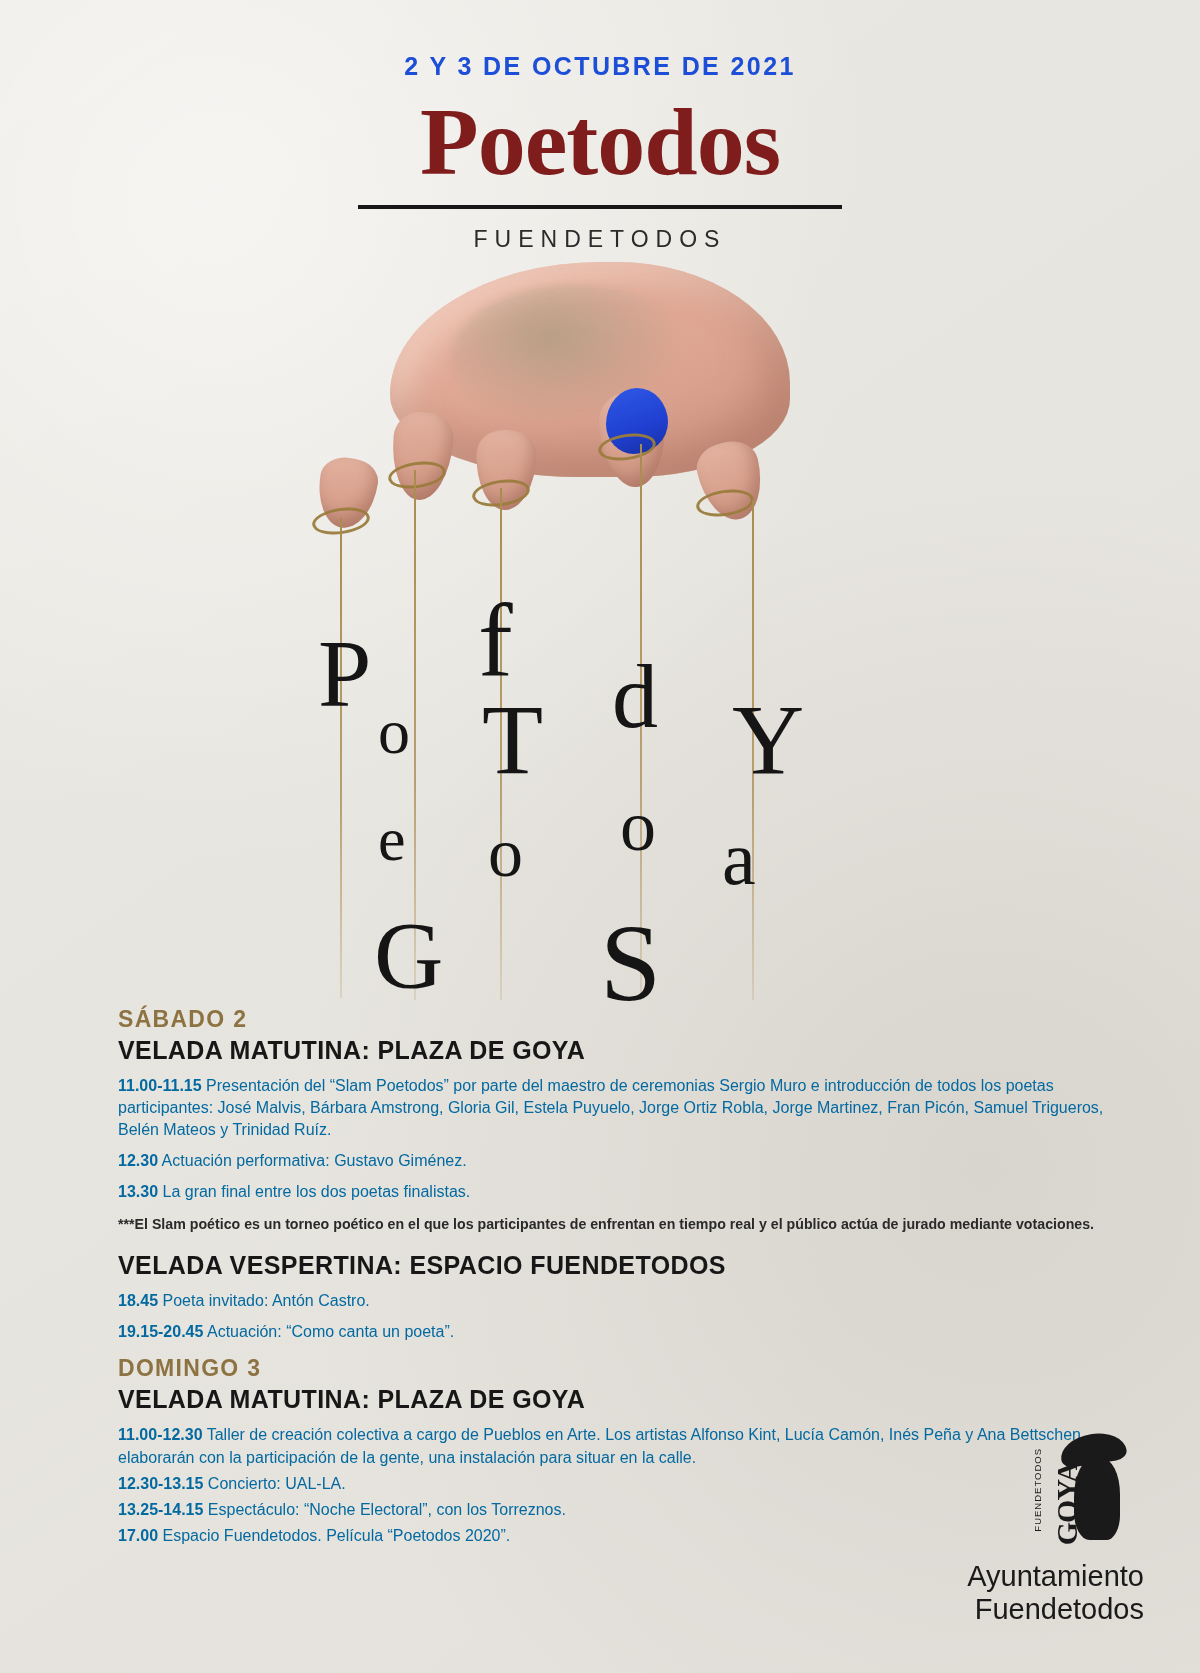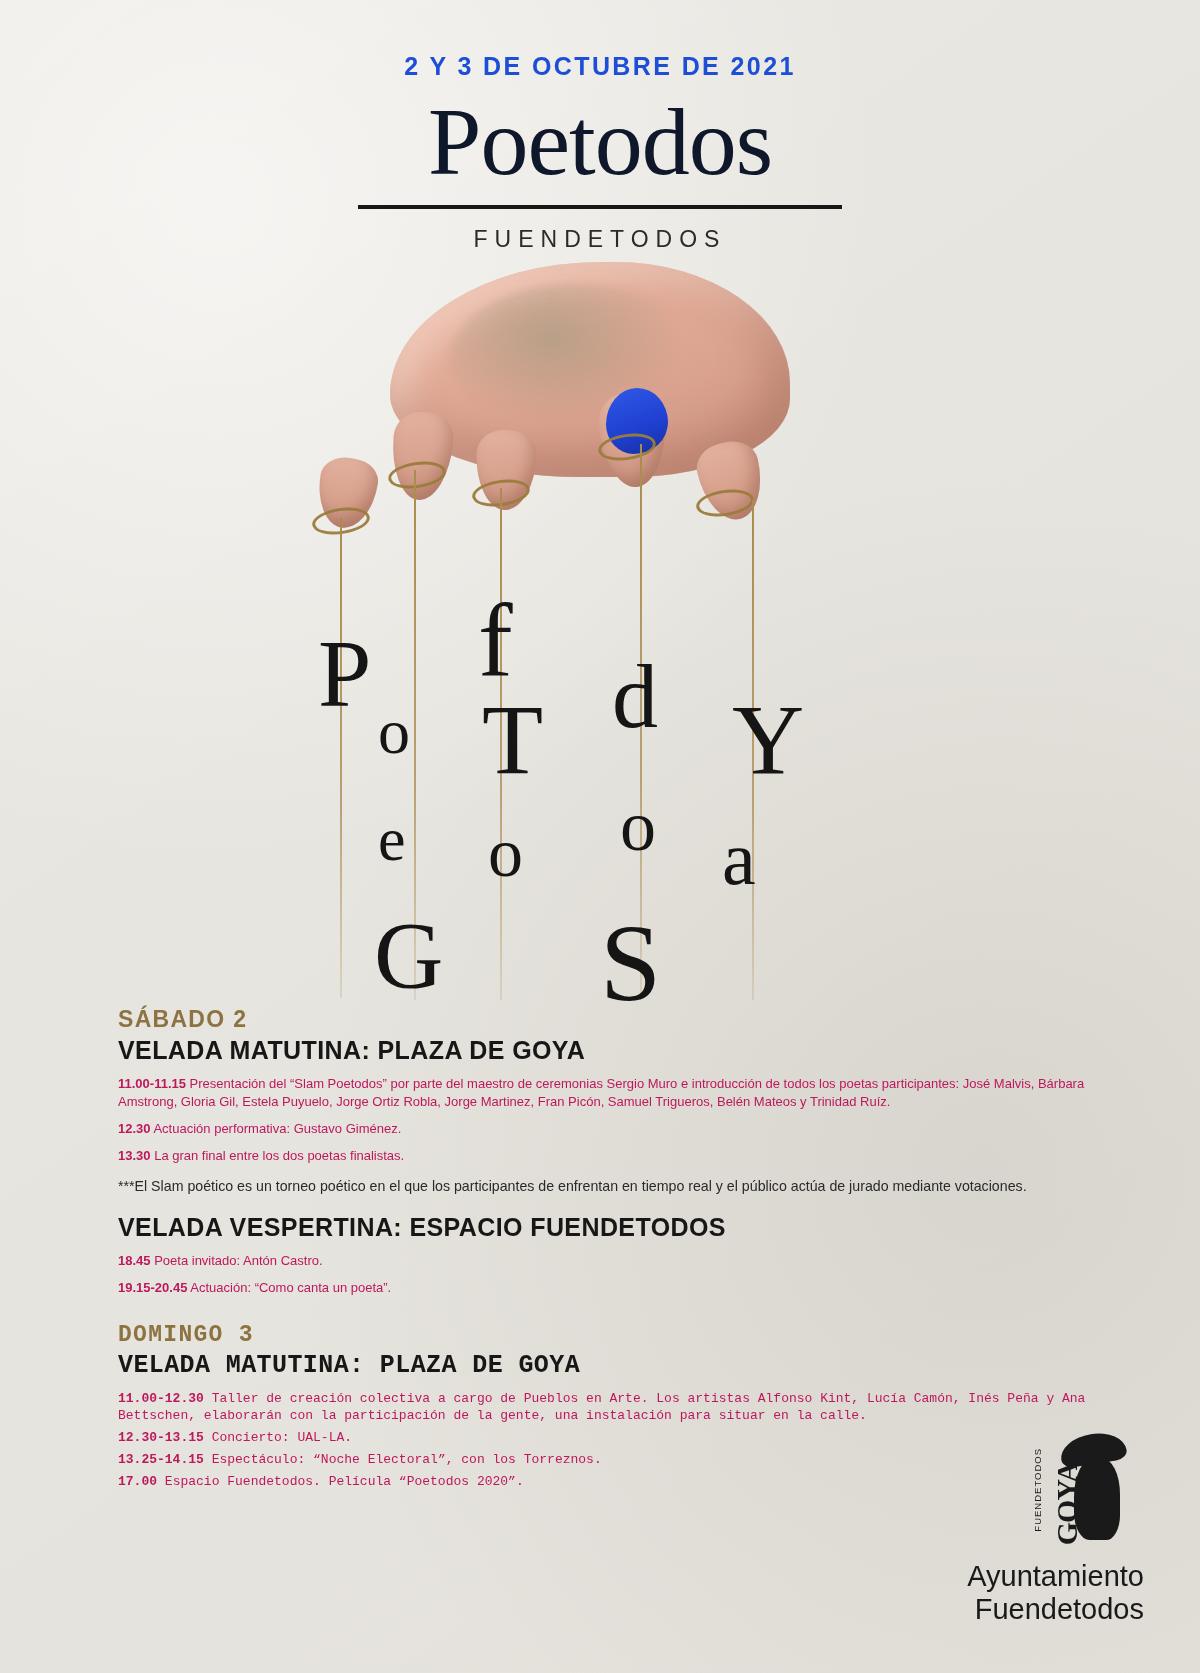--- a/index.html
+++ b/index.html
@@ -42,24 +42,24 @@
     color: #1d4ed8;
     font-family: "Liberation Sans", sans-serif;
   }
   .main-title {
     position: absolute;
     top: 92px;
     left: 0;
     right: 0;
     text-align: center;
     font-family: "Liberation Serif", serif;
-    font-weight: normal;
+    font-weight: bold;
     font-size: 96px;
     letter-spacing: -1px;
-    color: #0f172a;
+    color: #7f1d1d;
     line-height: 1.05;
   }
   .title-rule {
     position: absolute;
     top: 205px;
     left: 50%;
     transform: translateX(-50%);
     width: 484px;
     height: 4px;
     background: #171717;
@@ -193,34 +193,35 @@
     margin-bottom: 3px;
   }
   .session-title {
     font-size: 25px;
     font-weight: bold;
     letter-spacing: .4px;
     color: #171717;
     margin: 2px 0 10px 0;
   }
   .entry {
-    font-size: 13px;
+    font-size: 16px;
     line-height: 1.38;
     margin-bottom: 9px;
-    color: #be185d;
+    color: #0369a1;
   }
   .entry b { font-weight: bold; }
   .note {
     font-size: 14.2px;
     line-height: 1.4;
     margin: 12px 0 14px 0;
     color: #2a2a2a;
+    font-weight: bold;
   }
   .sess2 { margin-top: 16px; }
-  .day2 { margin-top: 25px; font-family: Liberation Mono, monospace; }
+  .day2 { margin-top: 12px; }
   .tight .entry { margin-bottom: 4px; }
 
   
   .logo-area {
     position: absolute;
     right: 56px;
     bottom: 48px;
     width: 220px;
     text-align: right;
   }

